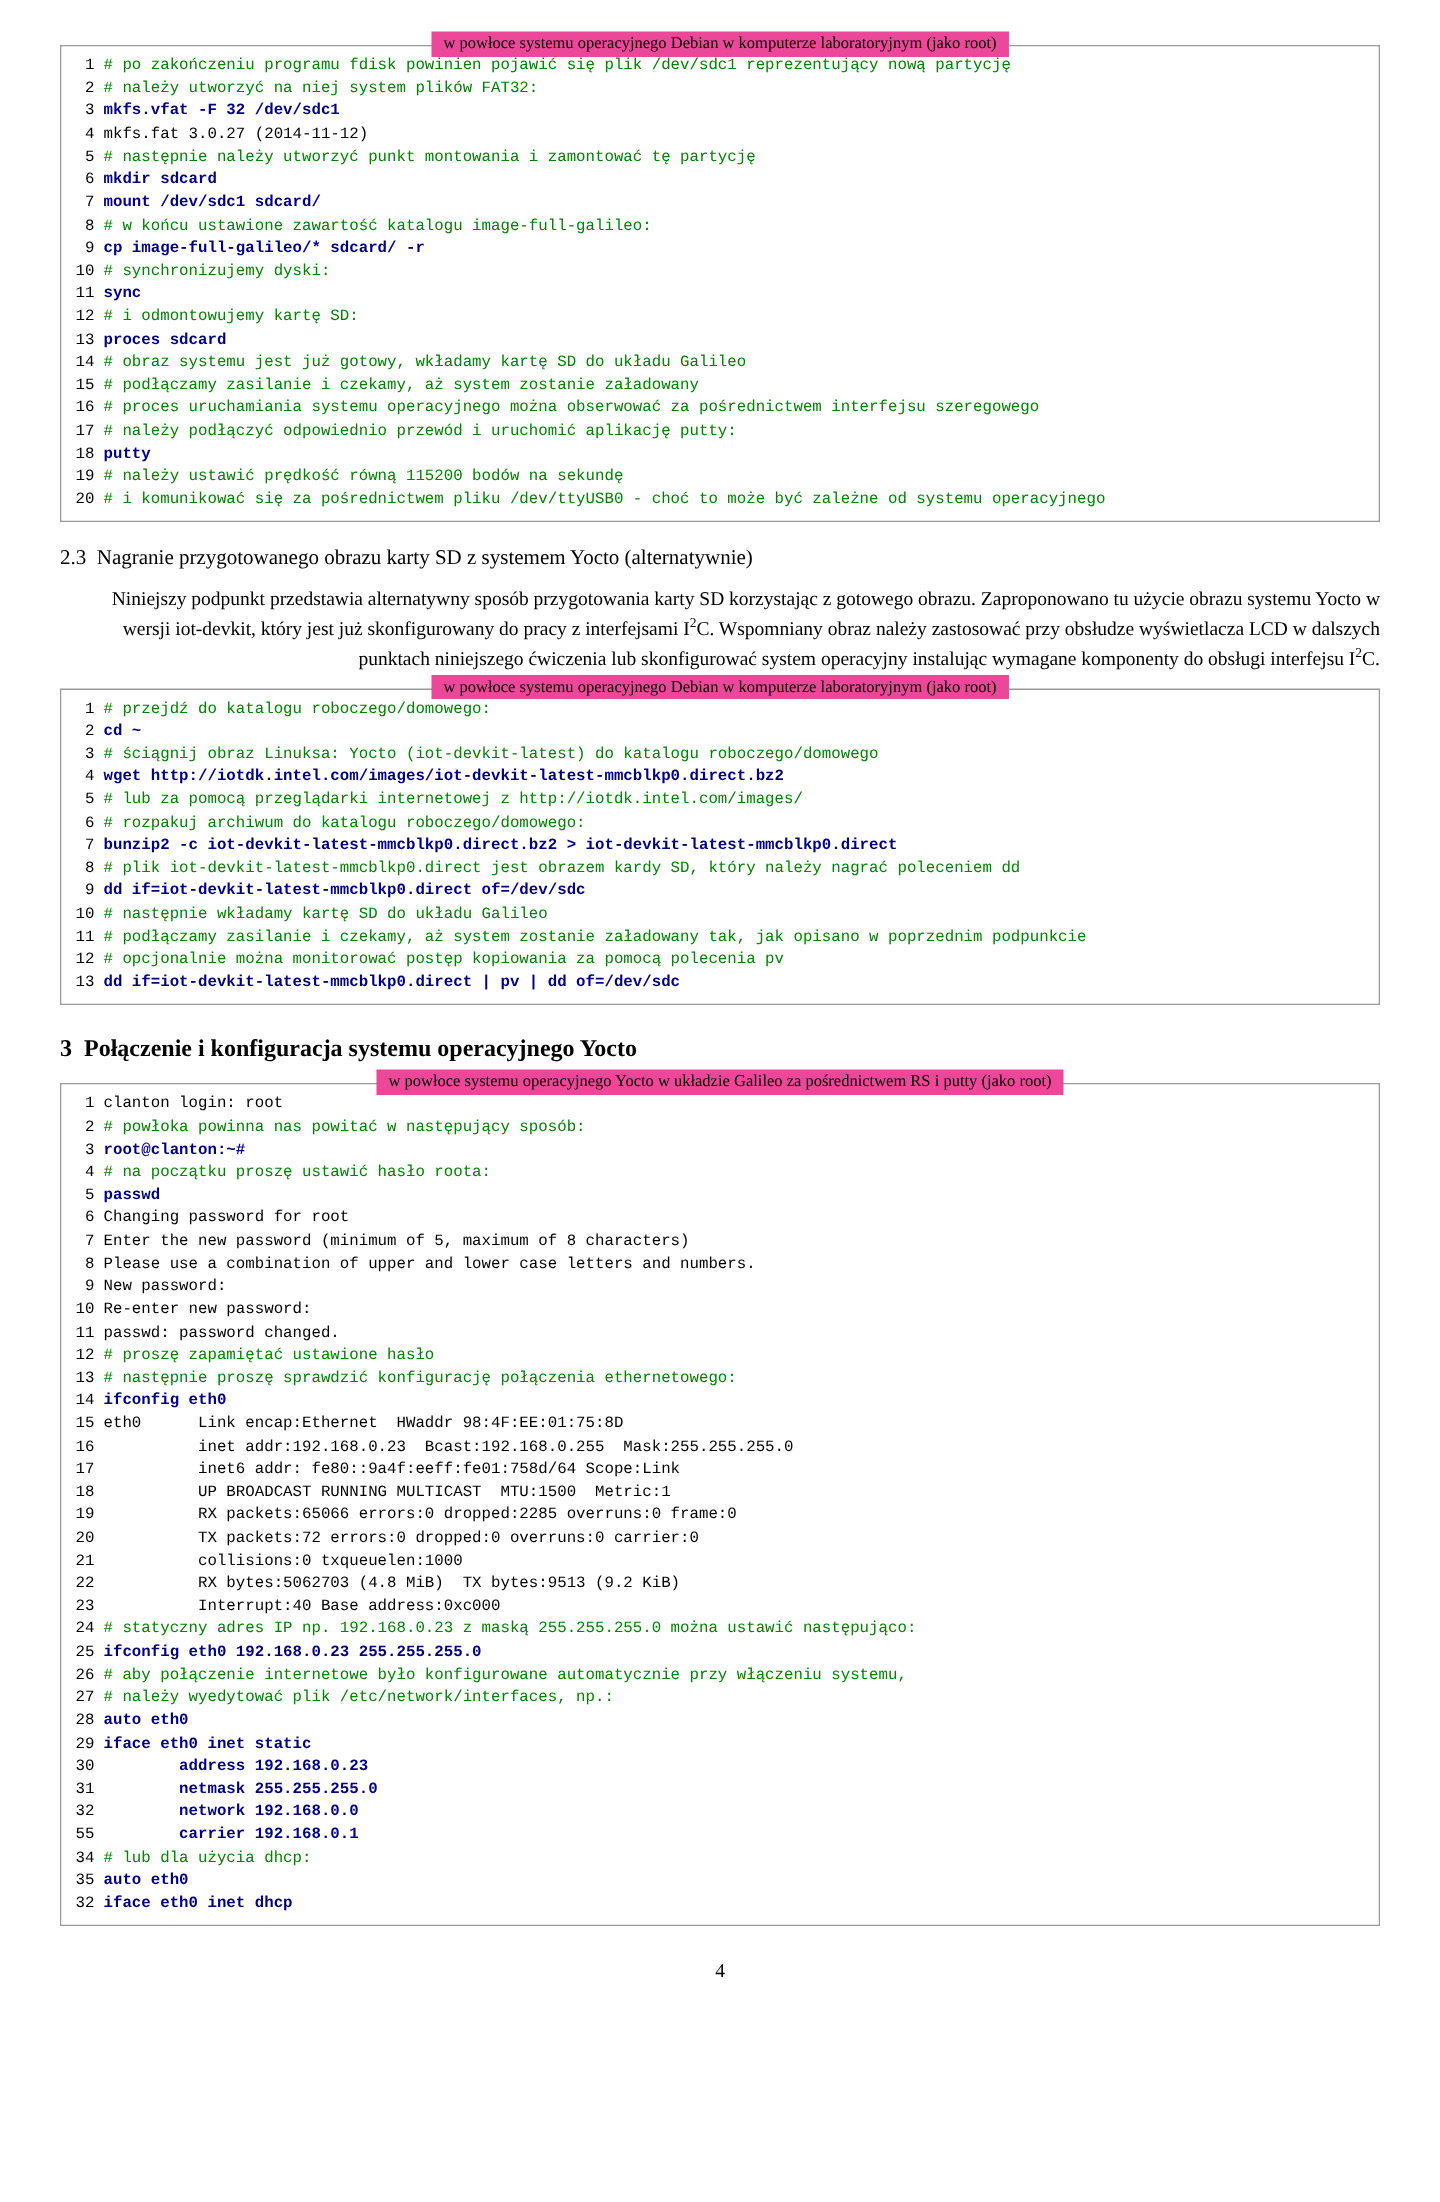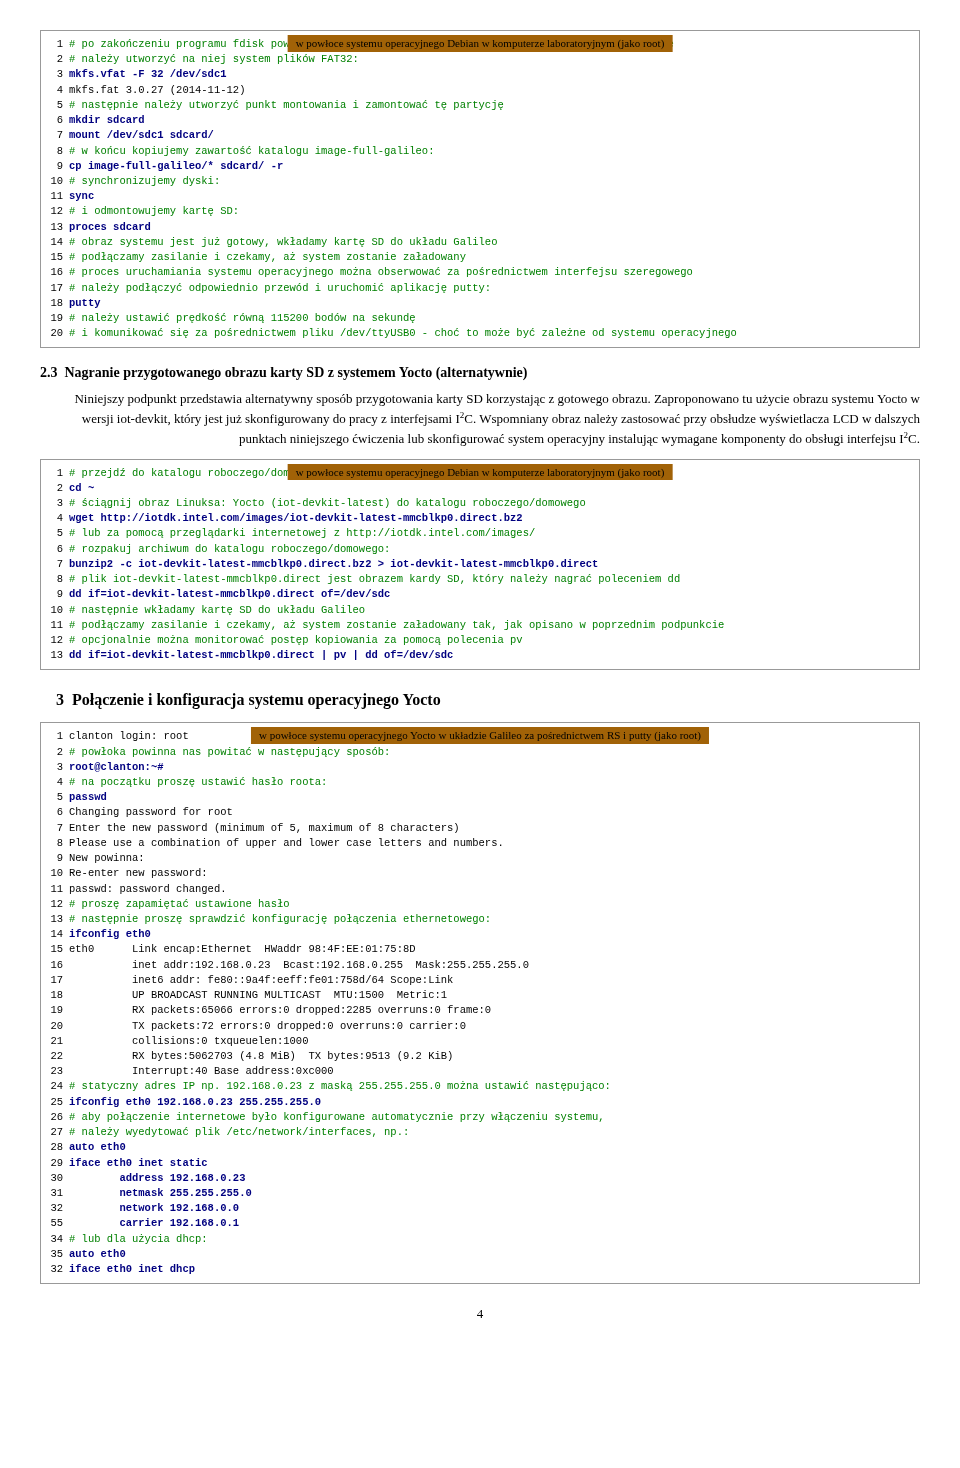--- a/index.html
+++ b/index.html
@@ -14,26 +14,25 @@
     .code-block-wrapper {
       margin: 10px 0 14px 0;
       border: 1px solid #999;
       position: relative;
     }
     .code-block-title {
       position: absolute;
       top: -10px;
       left: 50%;
       transform: translateX(-50%);
-      background: #a16207;
+      background: #ec4899;
       padding: 0 8px;
       font-size: 11px;
       font-family: "Times New Roman", serif;
       white-space: nowrap;
-      margin-top: 14px;
     }
     .code-block {
       font-family: "Courier New", Courier, monospace;
       font-size: 10.5px;
       line-height: 1.45;
       padding: 6px 0 6px 0;
       background: #fff;
       color: #000;
       overflow-x: auto;
     }
@@ -59,29 +58,29 @@
       font-family: "Courier New", Courier, monospace;
       font-size: 10.5px;
     }
     .comment { color: #008000; }
     .command { color: #000080; font-weight: bold; }
     .normal { color: #000; font-family: Liberation Mono, monospace; }
 
     .section-heading {
       font-size: 16px;
       font-weight: bold;
-      margin: 18px 0 8px 16px;
+      margin: 18px 0 8px 0;
       font-family: "Times New Roman", serif;
     }
     .section-number {
       font-size: 16px;
     }
     .subsection-heading {
       font-size: 14px;
-      font-weight: bold;
+      font-weight: normal;
       margin: 0 0 6px 0;
       font-family: "Times New Roman", serif;
     }
     .body-text {
       font-size: 13px;
       margin-bottom: 6px;
       font-family: "Times New Roman", serif;
       line-height: 1.5;
       text-align: right;
     }
@@ -126,21 +125,21 @@
         <div class="code-line">
           <span class="line-num">6</span>
           <span class="line-content command">mkdir sdcard</span>
         </div>
         <div class="code-line">
           <span class="line-num">7</span>
           <span class="line-content command">mount /dev/sdc1 sdcard/</span>
         </div>
         <div class="code-line">
           <span class="line-num">8</span>
-          <span class="line-content comment"># w końcu kopiujemy zawartość katalogu image-full-galileo:</span>
+          <span class="line-content comment"># w końcu ustawione zawartość katalogu image-full-galileo:</span>
         </div>
         <div class="code-line">
           <span class="line-num">9</span>
           <span class="line-content command">cp image-full-galileo/* sdcard/ -r</span>
         </div>
         <div class="code-line">
           <span class="line-num">10</span>
           <span class="line-content comment"># synchronizujemy dyski:</span>
         </div>
         <div class="code-line">
@@ -291,21 +290,21 @@
         <div class="code-line">
           <span class="line-num">7</span>
           <span class="line-content normal">Enter the new password (minimum of 5, maximum of 8 characters)</span>
         </div>
         <div class="code-line">
           <span class="line-num">8</span>
           <span class="line-content normal">Please use a combination of upper and lower case letters and numbers.</span>
         </div>
         <div class="code-line">
           <span class="line-num">9</span>
-          <span class="line-content normal">New powinna:</span>
+          <span class="line-content normal">New password:</span>
         </div>
         <div class="code-line">
           <span class="line-num">10</span>
           <span class="line-content normal">Re-enter new password:</span>
         </div>
         <div class="code-line">
           <span class="line-num">11</span>
           <span class="line-content normal">passwd: password changed.</span>
         </div>
         <div class="code-line">

